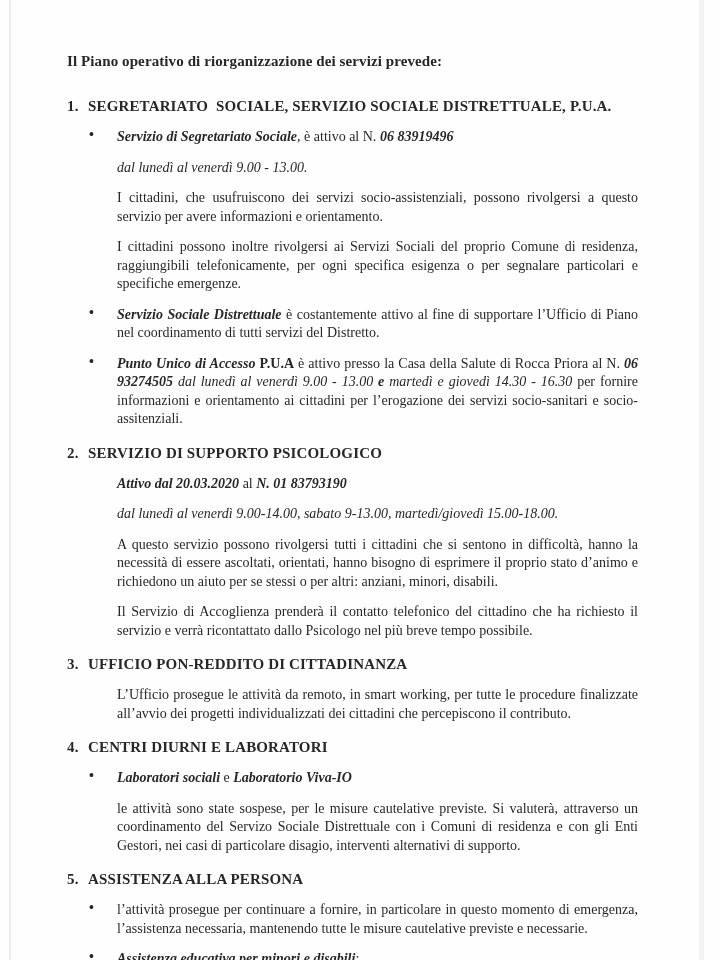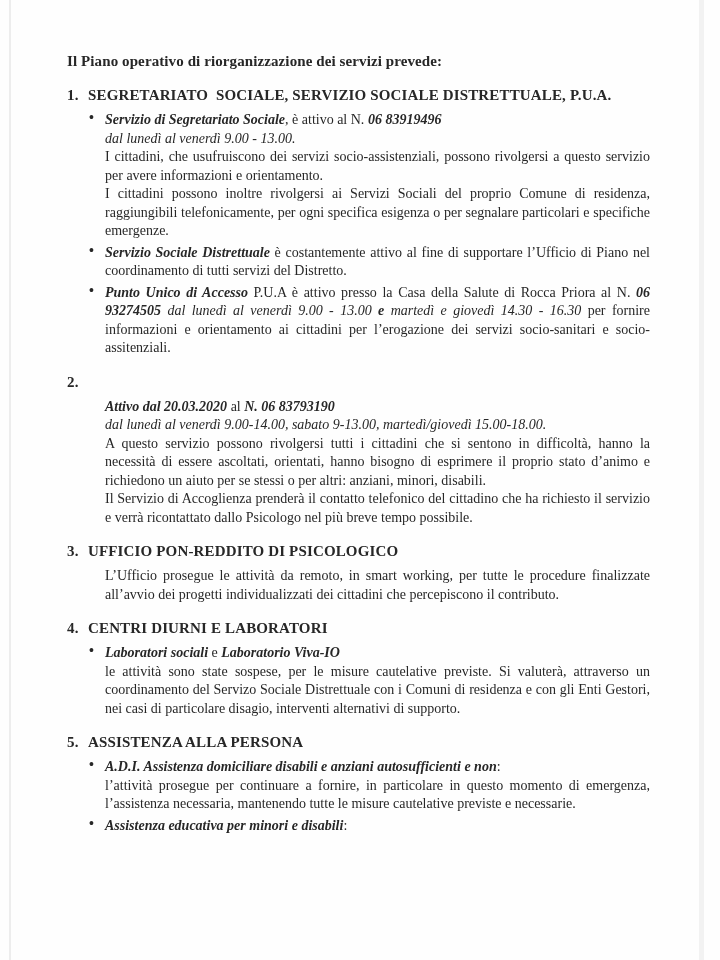--- a/index.html
+++ b/index.html
@@ -31,21 +31,21 @@
   .content {
     position: absolute;
     left: 67px;
     top: 52px;
     width: 583px;
   }
   .doc-title {
     font-size: 15px;
     font-weight: 700;
     line-height: 19px;
-    margin: 0 0 15px 0;
+    margin: 0 0 26px 0;
     letter-spacing: 0.1px;
   }
   .section { margin-top: 15px; }
   .section:first-child { margin-top: 0; }
   .sec-head {
     display: flex;
     font-weight: 700;
     font-size: 15px;
     line-height: 19px;
     margin-bottom: 6px;
@@ -59,27 +59,27 @@
     margin-top: 3px;
   }
   .item .bullet-dot {
     position: absolute;
     left: 22px;
     top: -1px;
     font-size: 14px;
     font-weight: 700;
   }
   .para {
-    margin: 0;
+    margin: 12px;
     font-size: 14px;
     line-height: 18.5px;
   }
   .para.justify { text-align: justify; }
   .run.i  { font-style: italic; }
-  .run.b  { font-weight: 400; }
+  .run.b  { font-weight: 700; }
   .run.bi { font-weight: 700; font-style: italic; }
 </style>
 </head>
 <body>
 
 <div class="page">
   <div class="edge-left"></div>
   <div class="edge-right"></div>
   <div class="content">
     <h1 class="doc-title">Il Piano operativo di riorganizzazione dei servizi prevede:</h1>
@@ -107,34 +107,35 @@
           <div class="item bulleted">
             <span class="bullet-dot">•</span>
             <div class="item-body">
               <p class="para justify"><span class="run bi">Punto Unico di Accesso</span><span class="run b"> P.U.A</span><span class="run r"> è attivo presso la Casa della Salute di Rocca Priora al N. </span><span class="run bi">06 93274505</span><span class="run i"> dal lunedì al venerdì 9.00 - 13.00 </span><span class="run bi">e</span><span class="run i"> martedì e giovedì 14.30 - 16.30</span><span class="run r"> per fornire informazioni e orientamento ai cittadini per l’erogazione dei servizi socio-sanitari e socio-assitenziali.</span></p>
             </div>
           </div>
         </div>
         <div class="section">
           <div class="sec-head">
             <span class="sec-num">2.</span>
+            <span class="sec-title">SERVIZIO DI SUPPORTO PSICOLOGICO</span>
           </div>
           <div class="item">
             <div class="item-body">
-              <p class="para"><span class="run bi">Attivo dal 20.03.2020</span><span class="run r"> al </span><span class="run bi">N. 06 83793190</span></p>
+              <p class="para"><span class="run bi">Attivo dal 20.03.2020</span><span class="run r"> al </span><span class="run bi">N. 01 83793190</span></p>
               <p class="para"><span class="run i">dal lunedì al venerdì 9.00-14.00, sabato 9-13.00, martedì/giovedì 15.00-18.00.</span></p>
               <p class="para justify"><span class="run r">A questo servizio possono rivolgersi tutti i cittadini che si sentono in difficoltà, hanno la necessità di essere ascoltati, orientati, hanno bisogno di esprimere il proprio stato d’animo e richiedono un aiuto per se stessi o per altri: anziani, minori, disabili.</span></p>
               <p class="para justify"><span class="run r">Il Servizio di Accoglienza prenderà il contatto telefonico del cittadino che ha richiesto il servizio e verrà ricontattato dallo Psicologo nel più breve tempo possibile.</span></p>
             </div>
           </div>
         </div>
         <div class="section">
           <div class="sec-head">
             <span class="sec-num">3.</span>
-            <span class="sec-title">UFFICIO PON-REDDITO DI PSICOLOGICO</span>
+            <span class="sec-title">UFFICIO PON-REDDITO DI CITTADINANZA</span>
           </div>
           <div class="item">
             <div class="item-body">
               <p class="para justify"><span class="run r">L’Ufficio prosegue le attività da remoto, in smart working, per tutte le procedure finalizzate all’avvio dei progetti individualizzati dei cittadini che percepiscono il contributo.</span></p>
             </div>
           </div>
         </div>
         <div class="section">
           <div class="sec-head">
             <span class="sec-num">4.</span>
@@ -149,21 +150,20 @@
           </div>
         </div>
         <div class="section">
           <div class="sec-head">
             <span class="sec-num">5.</span>
             <span class="sec-title">ASSISTENZA ALLA PERSONA</span>
           </div>
           <div class="item bulleted">
             <span class="bullet-dot">•</span>
             <div class="item-body">
-              <p class="para"><span class="run bi">A.D.I. Assistenza domiciliare disabili e anziani autosufficienti e non</span><span class="run r">:</span></p>
               <p class="para justify"><span class="run r">l’attività prosegue per continuare a fornire, in particolare in questo momento di emergenza, l’assistenza necessaria, mantenendo tutte le misure cautelative previste e necessarie.</span></p>
             </div>
           </div>
           <div class="item bulleted">
             <span class="bullet-dot">•</span>
             <div class="item-body">
               <p class="para"><span class="run bi">Assistenza educativa per minori e disabili</span><span class="run r">:</span></p>
             </div>
           </div>
         </div>

